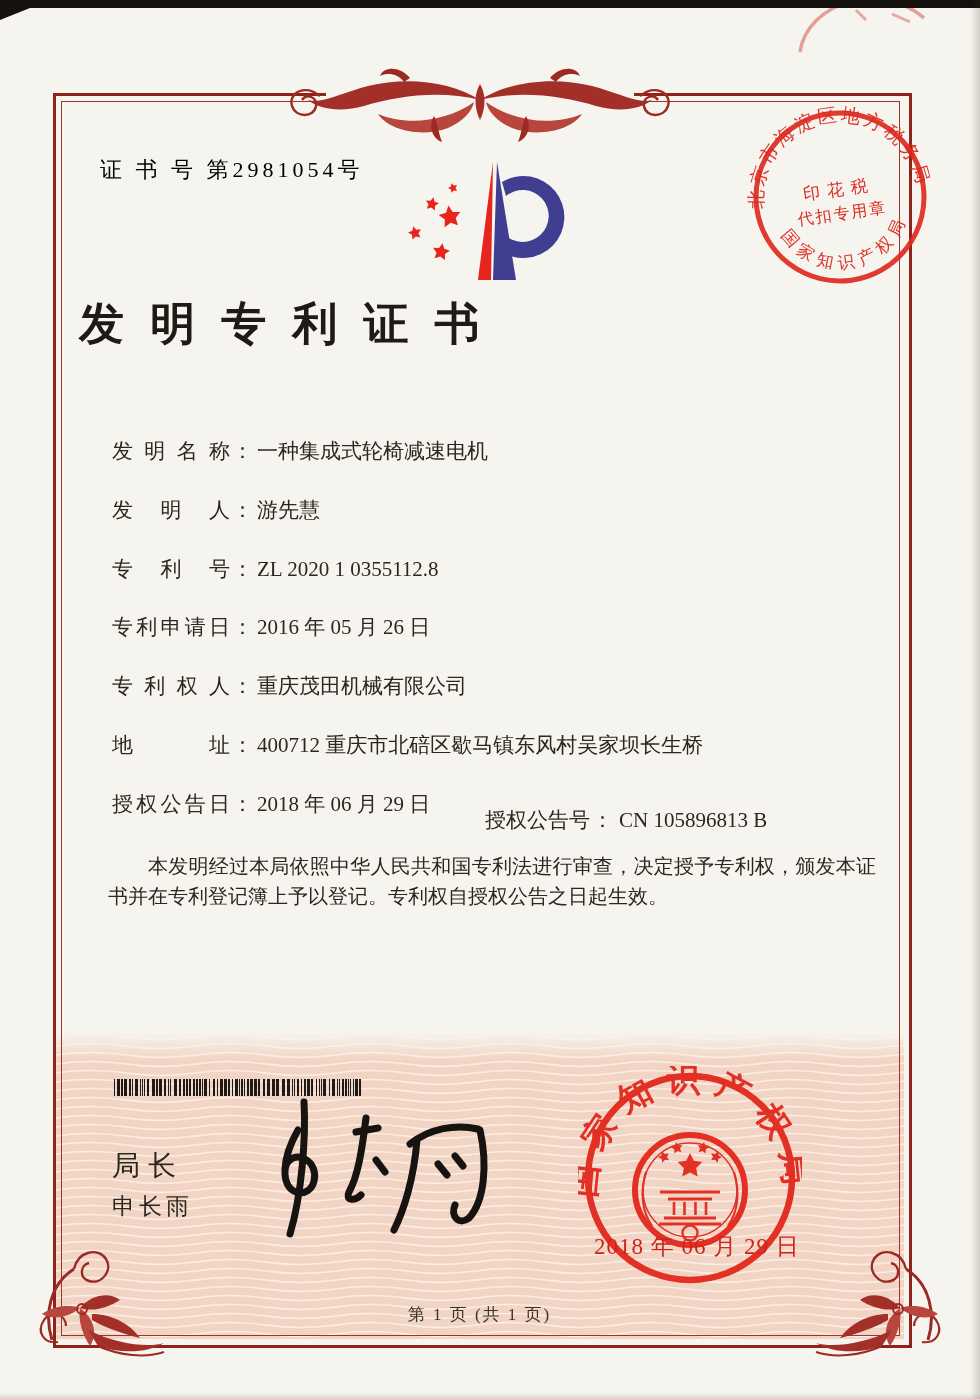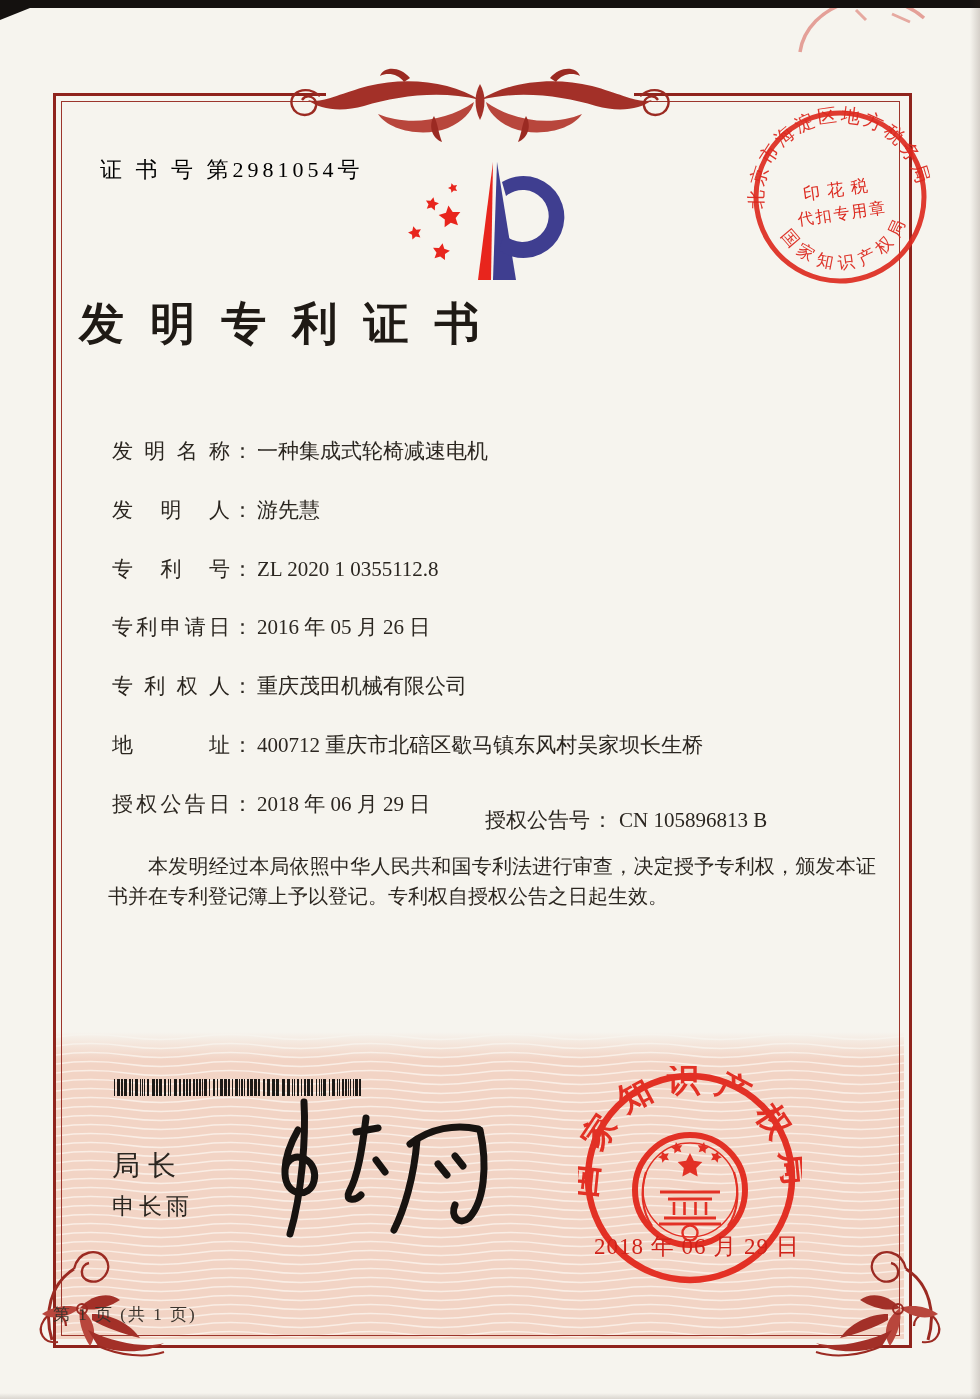--- a/index.html
+++ b/index.html
@@ -43,21 +43,21 @@
   .body-text p{margin:14px;text-indent:2em;}
   
   .barcode{left:114px;top:1079px;}
   
   .director-title{left:112px;top:1147px;font-size:28px;letter-spacing:8px;color:#2b2620;}
   .director-name{left:112px;top:1191px;font-size:23px;letter-spacing:4px;color:#2b2620;text-align:center;}
   .signature{left:252px;top:1088px;}
   
   .seal{left:578px;top:1066px;}
   .seal-date{left:594px;top:1231px;font-size:23px;color:#d0231a;letter-spacing:1px;white-space:nowrap;}
-  .footer{left:53px;top:1303px;width:853px;font-size:17px;letter-spacing:2px;color:#3a332c;}
+  .footer{left:53px;top:1303px;width:853px;text-align:center;font-size:17px;letter-spacing:2px;color:#3a332c;}
   .ghost-marks{left:796px;top:8px;}
 </style>
 </head>
 <body>
 
 <div class="page">
 
   <div class="abs edge-top"></div>
   <div class="abs edge-top-left"></div>
   <div class="abs edge-right"></div>

